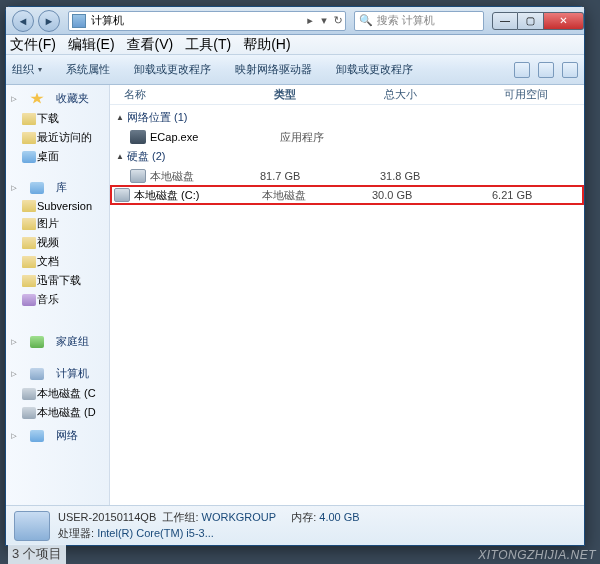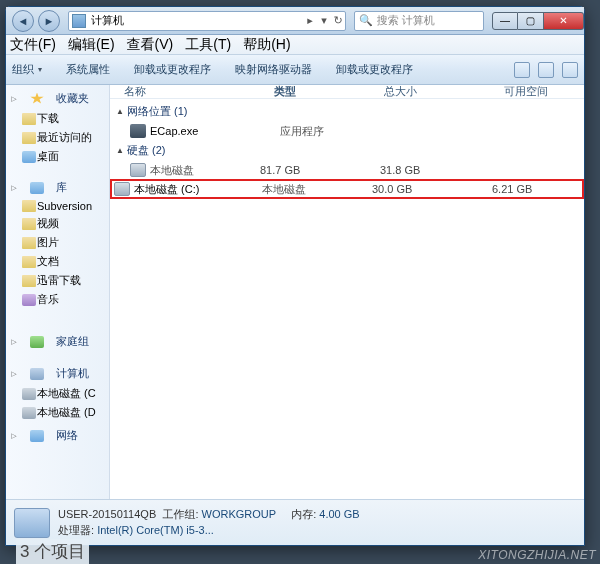--- a/index.html
+++ b/index.html
@@ -41,47 +41,47 @@
 .iq { width: 14px; height: 12px; display: inline-block; flex-shrink: 0; }
 .iq.star { background: #f4c24a; clip-path: polygon(50% 0,61% 35%,98% 35%,68% 57%,79% 91%,50% 70%,21% 91%,32% 57%,2% 35%,39% 35%); }
 .iq.folder { background: linear-gradient(#f2e0a8,#e0c868); border-radius: 1px; }
 .iq.blue { background: linear-gradient(#a8d0f0,#6aa8e0); border-radius: 2px; }
 .iq.drive { background: linear-gradient(#d0d8e0,#98a8b8); border-radius: 2px; }
 .iq.grn { background: linear-gradient(#a0e090,#60b050); border-radius: 2px; }
 .iq.pc { background: linear-gradient(#c0d4ea,#88a8ca); border-radius: 2px; }
 .iq.mus { background: linear-gradient(#d0b8e8,#a080c8); border-radius: 2px; }
 
 .content { flex: 1; display: flex; flex-direction: column; background: #fff; }
-.colheads { height: 14px; display: flex; align-items: center; font-size: 11px; color: #3a5a7a; border-bottom: 1px solid #e4ecf4; padding-left: 14px; }
+.colheads { height: 20px; display: flex; align-items: center; font-size: 11px; color: #3a5a7a; border-bottom: 1px solid #e4ecf4; padding-left: 14px; }
 .ch-name { width: 150px; }
 .ch-type { width: 110px; font-weight: bold; }
 .ch-total { width: 120px; }
 .ch-free { flex: 1; }
 
 .content-inner { flex: 1; overflow: auto; font-size: 11px; padding-top: 2px; }
 .group { display: flex; align-items: center; gap: 3px; padding: 3px 6px; color: #1a3a6a; }
 .group .tri2 { font-size: 8px; color: #444; }
 .row { display: flex; align-items: center; padding: 2px 0 2px 20px; height: 18px; }
 .row .ic { width: 16px; height: 14px; margin-right: 4px; flex-shrink: 0; }
 .ic.app { background: linear-gradient(#6a7a8a,#3a4a5a); border-radius: 2px; }
 .ic.drv { background: linear-gradient(#d8e0e8,#a0b0c0); border: 1px solid #8898aa; border-radius: 2px; }
 .c-name { width: 130px; }
 .c-type { width: 110px; color: #555; }
 .c-total { width: 120px; color: #444; text-align: left; }
 .c-free { flex: 1; color: #444; }
 .hl { border: 2px solid #e02020; padding: 0; height: 20px; }
 .hl .ic { margin-left: 2px; }
 
 
-.footer { height: 46px; background: linear-gradient(#eef4fa,#e0ecf6); border-top: 1px solid #c2d3e4; display: flex; align-items: center; font-size: 11px; padding: 0 8px; gap: 8px; }
+.footer { height: 40px; background: linear-gradient(#eef4fa,#e0ecf6); border-top: 1px solid #c2d3e4; display: flex; align-items: center; font-size: 11px; padding: 0 8px; gap: 8px; }
 .footer .bigic { width: 36px; height: 30px; background: linear-gradient(#c8dcf2,#8ab0d8); border: 1px solid #7a9abf; border-radius: 3px; }
 .finfo { line-height: 1.4; color: #333; }
 .fval { color: #1a4a7a; }
 
-.status { position: absolute; left: 16px; bottom: 0; font-size: 17px; color: #444; background: rgba(230,238,246,.9); padding: 1px 4px; }
+.status { position: absolute; left: 8px; bottom: 0; font-size: 13px; color: #444; background: rgba(230,238,246,.9); padding: 1px 4px; }
 .watermark { position: absolute; right: 4px; bottom: 2px; font-size: 12px; color: rgba(255,255,255,.55); font-style: italic; letter-spacing: .5px; }
 </style>
 </head>
 <body>
 
 <div class="window">
 
   <div class="titlebar">
     <div class="nav-btn">◄</div>
     <div class="nav-btn">►</div>
@@ -149,25 +149,25 @@
           <span class="tri">▷</span>
           <span class="iq blue"></span>
           <span>库</span>
         </div>
       <div class="nav-item">
           <span class="iq folder"></span>
           <span>Subversion</span>
         </div>
       <div class="nav-item">
           <span class="iq folder"></span>
+          <span>图片</span>
+        </div>
+      <div class="nav-item">
+          <span class="iq folder"></span>
           <span>视频</span>
-        </div>
-      <div class="nav-item">
-          <span class="iq folder"></span>
-          <span>图片</span>
         </div>
       <div class="nav-item">
           <span class="iq folder"></span>
           <span>文档</span>
         </div>
       <div class="nav-item">
           <span class="iq folder"></span>
           <span>迅雷下载</span>
         </div>
       <div class="nav-item">

